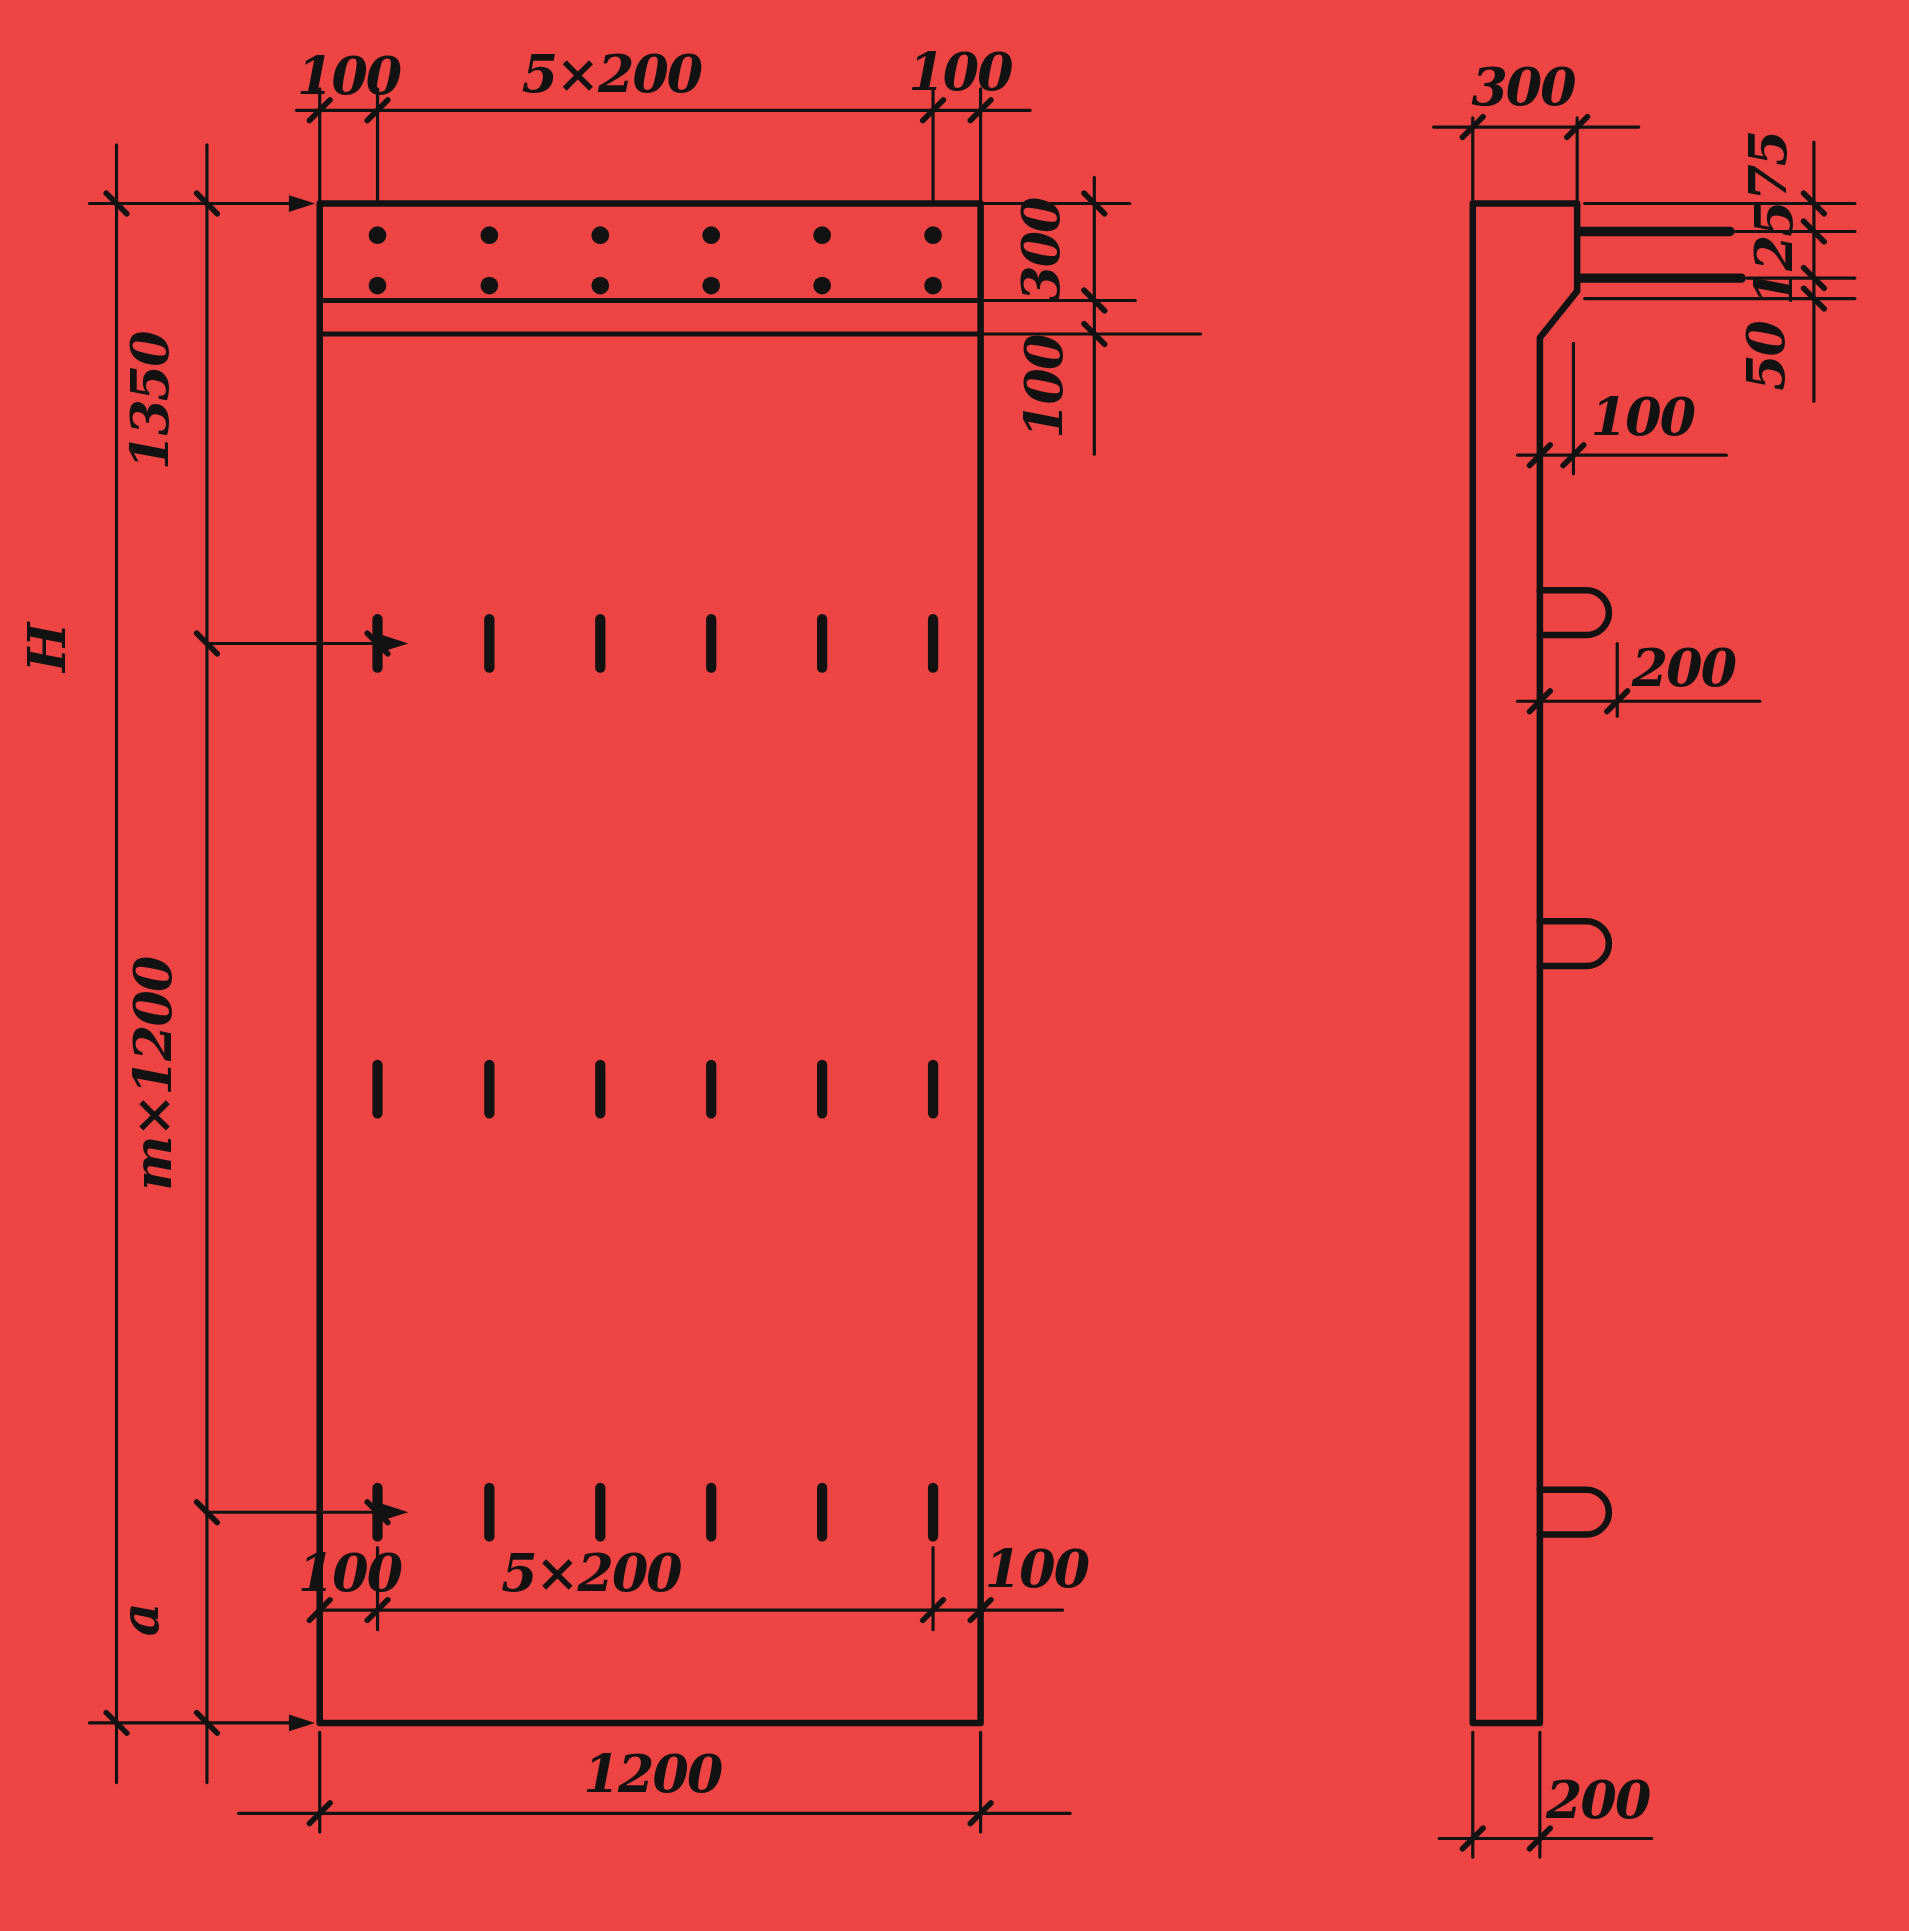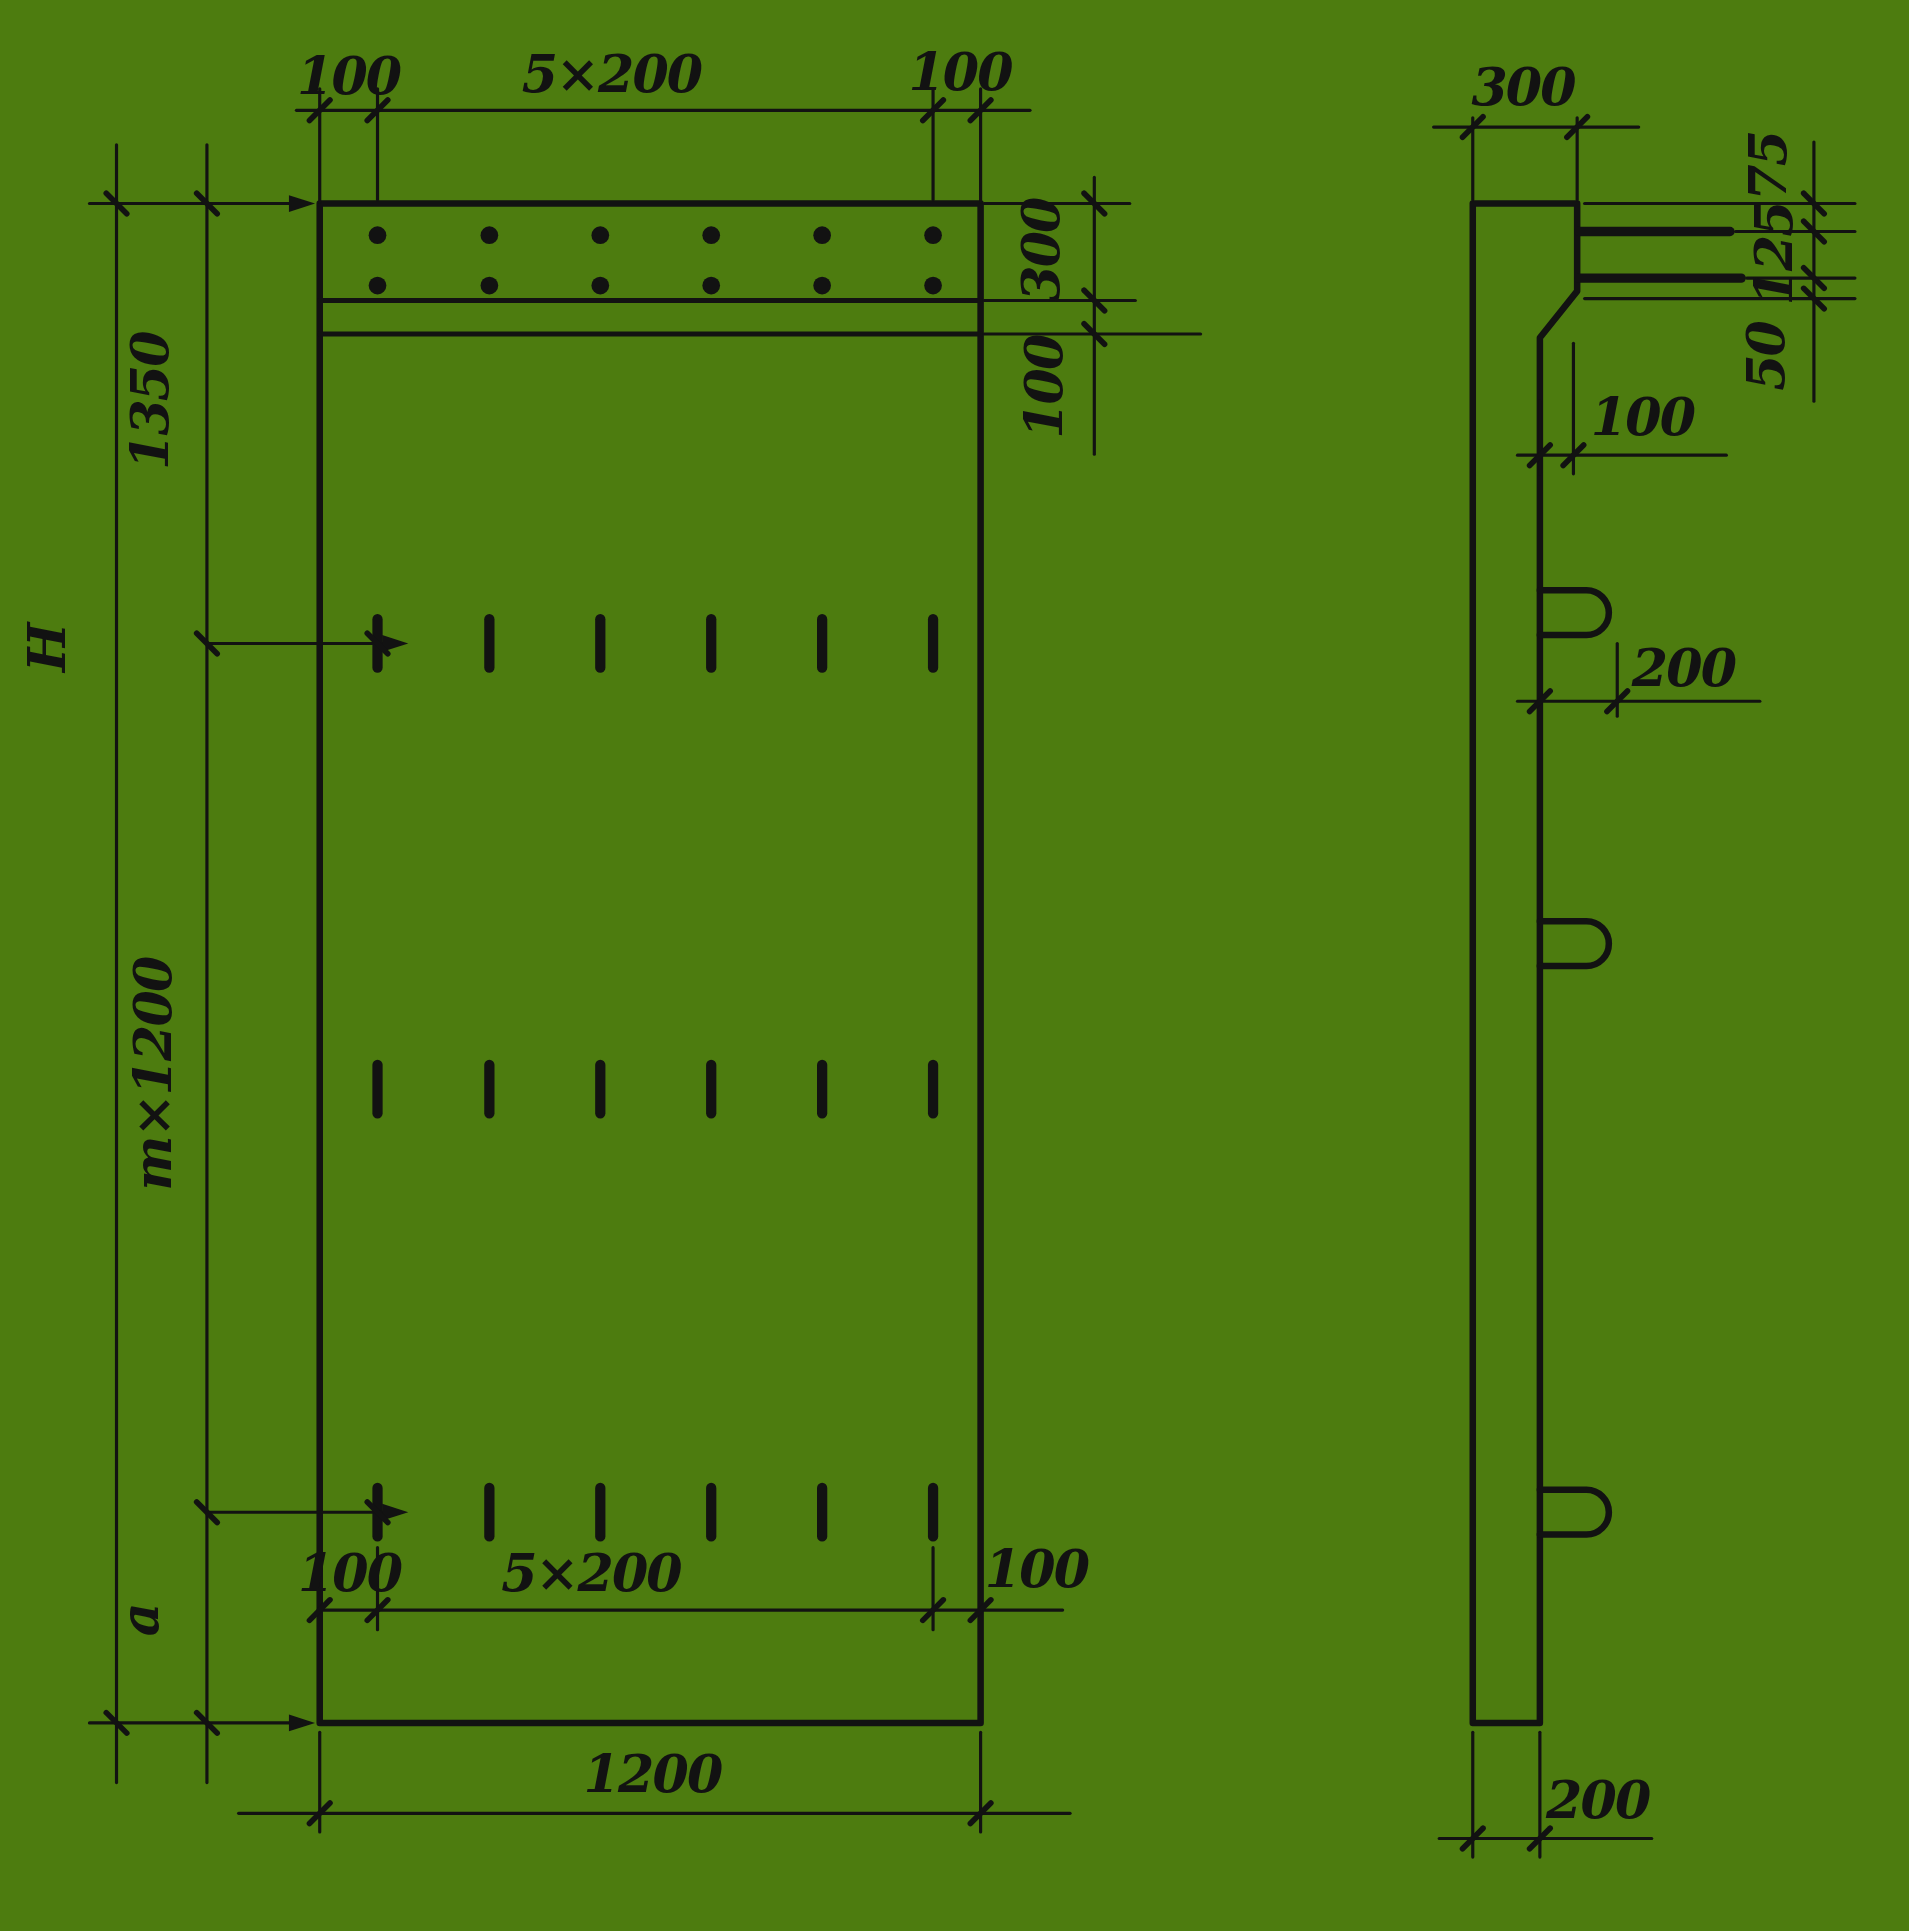--- a/index.html
+++ b/index.html
@@ -1,20 +1,20 @@
 <!DOCTYPE html>
 <html style="font-size:15px"><head>
 <meta charset="utf-8">
 <style>
   html,body{margin:0;padding:0;background:#e8e8e4;}
   .sheet{
     position:relative;
     width:1909px;height:1932px;
     margin:0 auto;
-    background:#4d7c0f;
+    background:#ef4444;
     font-family:"DejaVu Serif", serif;
   }
   svg{display:block;width:100%;height:100%;}
   .ln{stroke:#121212;fill:none;stroke-linecap:round;stroke-linejoin:round;}
   .outline{stroke-width:7;}
   .mid{stroke-width:5.5;}
   .thin{stroke-width:3.4;}
   .bar{stroke-width:10;}
   .tick{stroke:#121212;stroke-width:6;stroke-linecap:round;}
   .dot{fill:#121212;stroke:none;}

